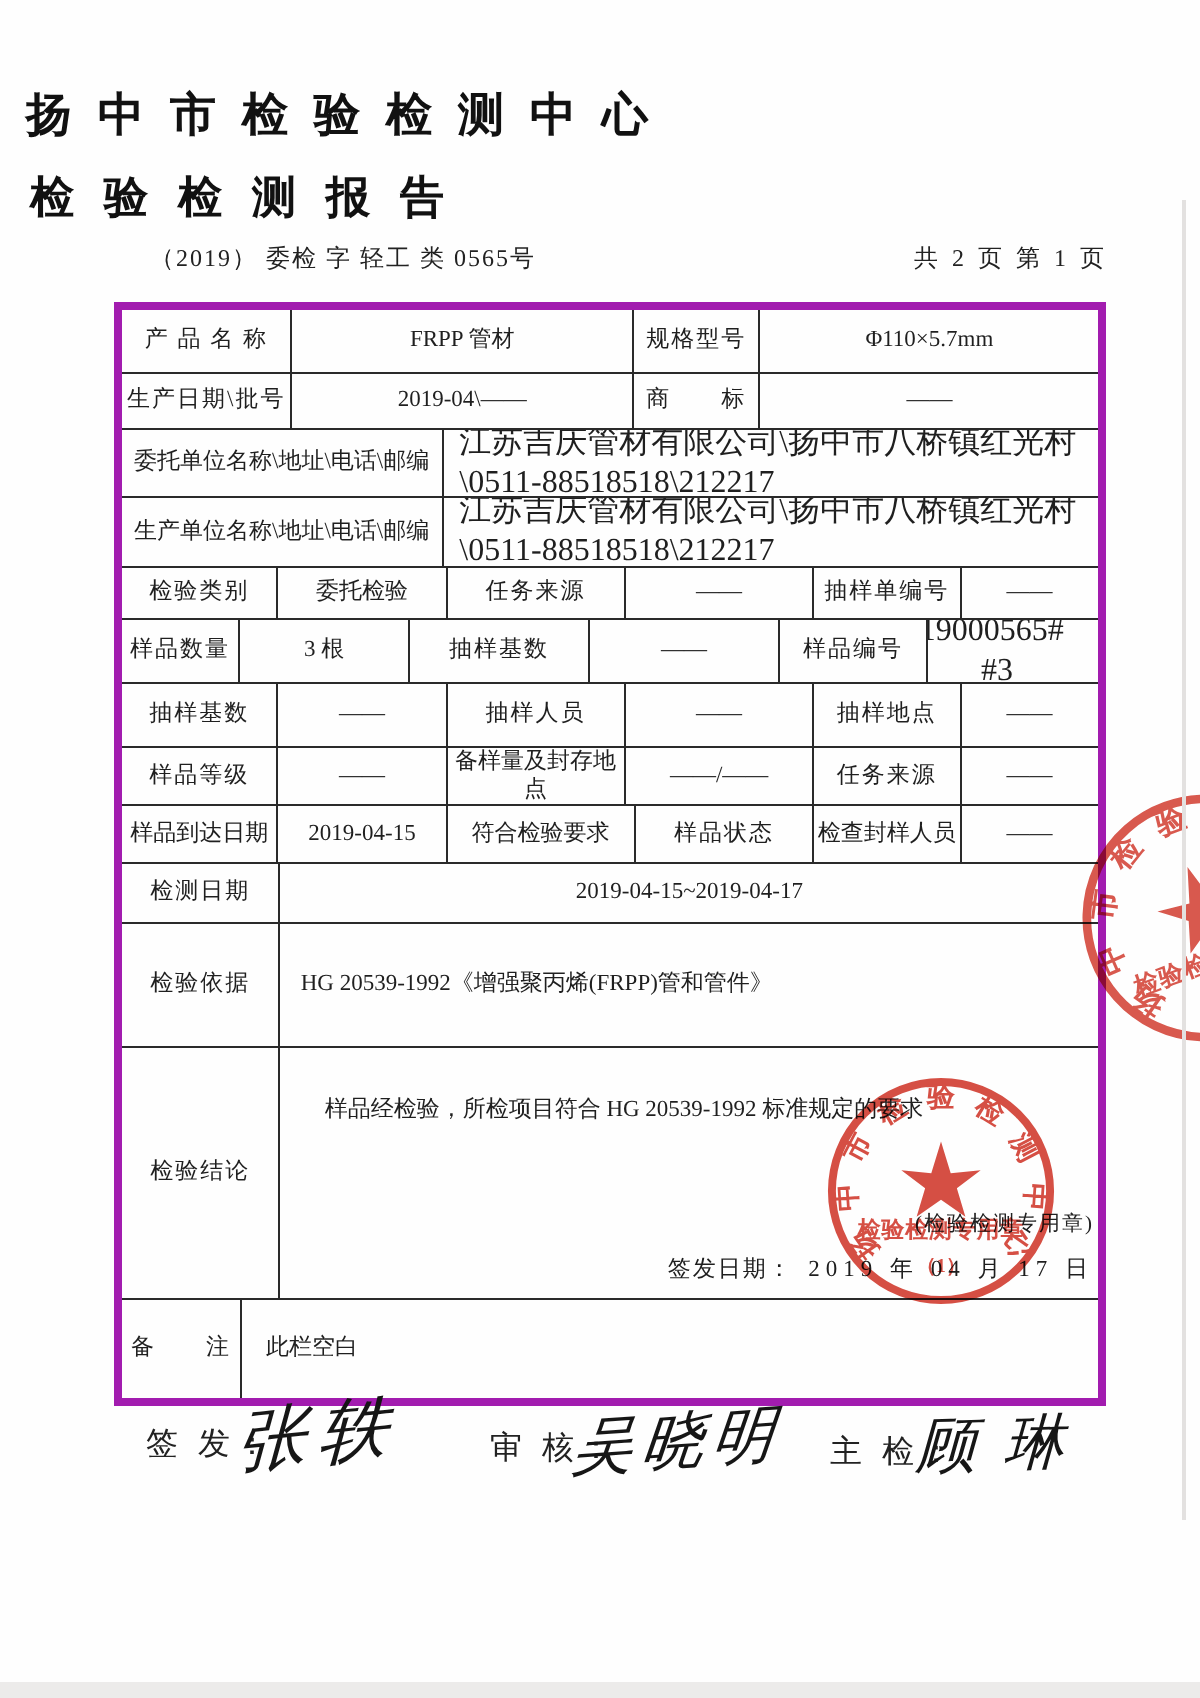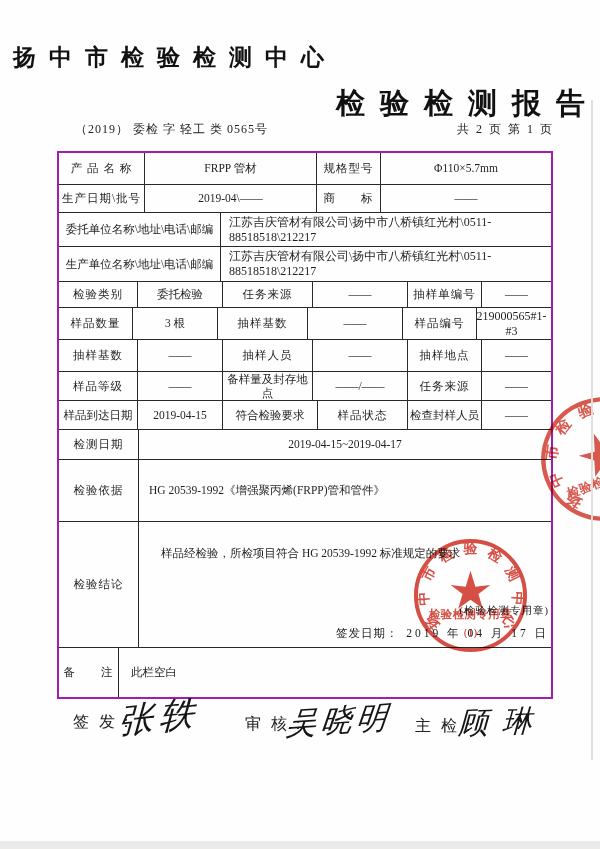--- a/index.html
+++ b/index.html
@@ -2,36 +2,36 @@
 <html style="--stamp-color: #d23b2f;"><head>
 <meta charset="utf-8">
 <style>
   html,body{margin:0;padding:0;background:#ffffff;}
   body{font-family:"Liberation Serif","DejaVu Serif",serif;color:#1f1f1f;}
   .page{position:relative;width:600px;height:849px;background:#fefefe;overflow:hidden;}
 
   
   .org-title{position:absolute;top:42px;left:0;width:100%;text-align:left;
     font-size:23px;font-weight:bold;letter-spacing:13px;text-indent:13px;color:#111;}
-  .report-title{position:absolute;top:84px;left:0;width:100%;text-align:right;
-    font-size:29px;font-weight:bold;letter-spacing:15px;text-indent:15px;color:#111;}
+  .report-title{position:absolute;top:84px;left:0;width:100%;text-align:left;
+    font-size:22px;font-weight:bold;letter-spacing:15px;text-indent:15px;color:#111;}
   .report-no{position:absolute;top:121px;left:75px;font-size:12px;letter-spacing:1px;color:#222;}
   .page-info{position:absolute;top:121px;right:46px;font-size:12px;letter-spacing:2px;color:#222;}
 
   
-  .rtable{position:absolute;left:57px;top:151px;width:496px;border:2px solid #a21caf;
+  .rtable{position:absolute;left:57px;top:151px;width:496px;border:4px solid #a21caf;
     box-sizing:border-box;background:transparent;}
   .trow{display:flex;border-bottom:1px solid #2a2a2a;}
   .trow:last-child{border-bottom:none;}
   .cell{box-sizing:border-box;border-right:1px solid #2a2a2a;display:flex;
     align-items:center;justify-content:center;font-size:11.5px;line-height:1.25;
     text-align:center;overflow:hidden;}
   .cell.last{border-right:none;}
   .cell.left{justify-content:flex-start;text-align:left;padding-left:8px;}
-  .cell.small{font-size:12px;letter-spacing:0;}
+  .cell.small{font-size:16px;letter-spacing:0;}
   .lbl{letter-spacing:1px;}
   .conclusion-cell{position:relative;align-items:flex-start;justify-content:flex-start;
     text-align:left;padding:24px 8px 0 22px;}
   .seal-note{position:absolute;right:2px;bottom:30px;font-size:10.5px;letter-spacing:1px;color:#222;}
   .issue-line{position:absolute;right:2px;bottom:7px;font-size:11.5px;letter-spacing:1px;color:#1d1d1d;}
   .issue-line .d{letter-spacing:3px;}
 
   
   :root{--stamp-color:#d23b2f;}
   .stamp{position:absolute;mix-blend-mode:multiply;opacity:0.9;pointer-events:none;}
@@ -96,21 +96,21 @@
     <div class="trow" style="height:25px">
       <div class="cell lbl" style="width:79px">检验类别</div>
       <div class="cell" style="width:85px">委托检验</div>
       <div class="cell lbl" style="width:90px">任务来源</div>
       <div class="cell" style="width:95px">——</div>
       <div class="cell lbl" style="width:74px">抽样单编号</div>
       <div class="cell last" style="width:69px">——</div>
     </div>
 
     <div class="trow" style="height:31px">
-      <div class="cell lbl" style="width:74px">样品数量</div>
+      <div class="cell lbl" style="width:59px">样品数量</div>
       <div class="cell" style="width:85px">3 根</div>
       <div class="cell lbl" style="width:90px">抽样基数</div>
       <div class="cell" style="width:95px">——</div>
       <div class="cell lbl" style="width:74px">样品编号</div>
       <div class="cell small last" style="width:69px">219000565#1-#3</div>
     </div>
 
     <div class="trow" style="height:31px">
       <div class="cell lbl" style="width:79px">抽样基数</div>
       <div class="cell" style="width:85px">——</div>

